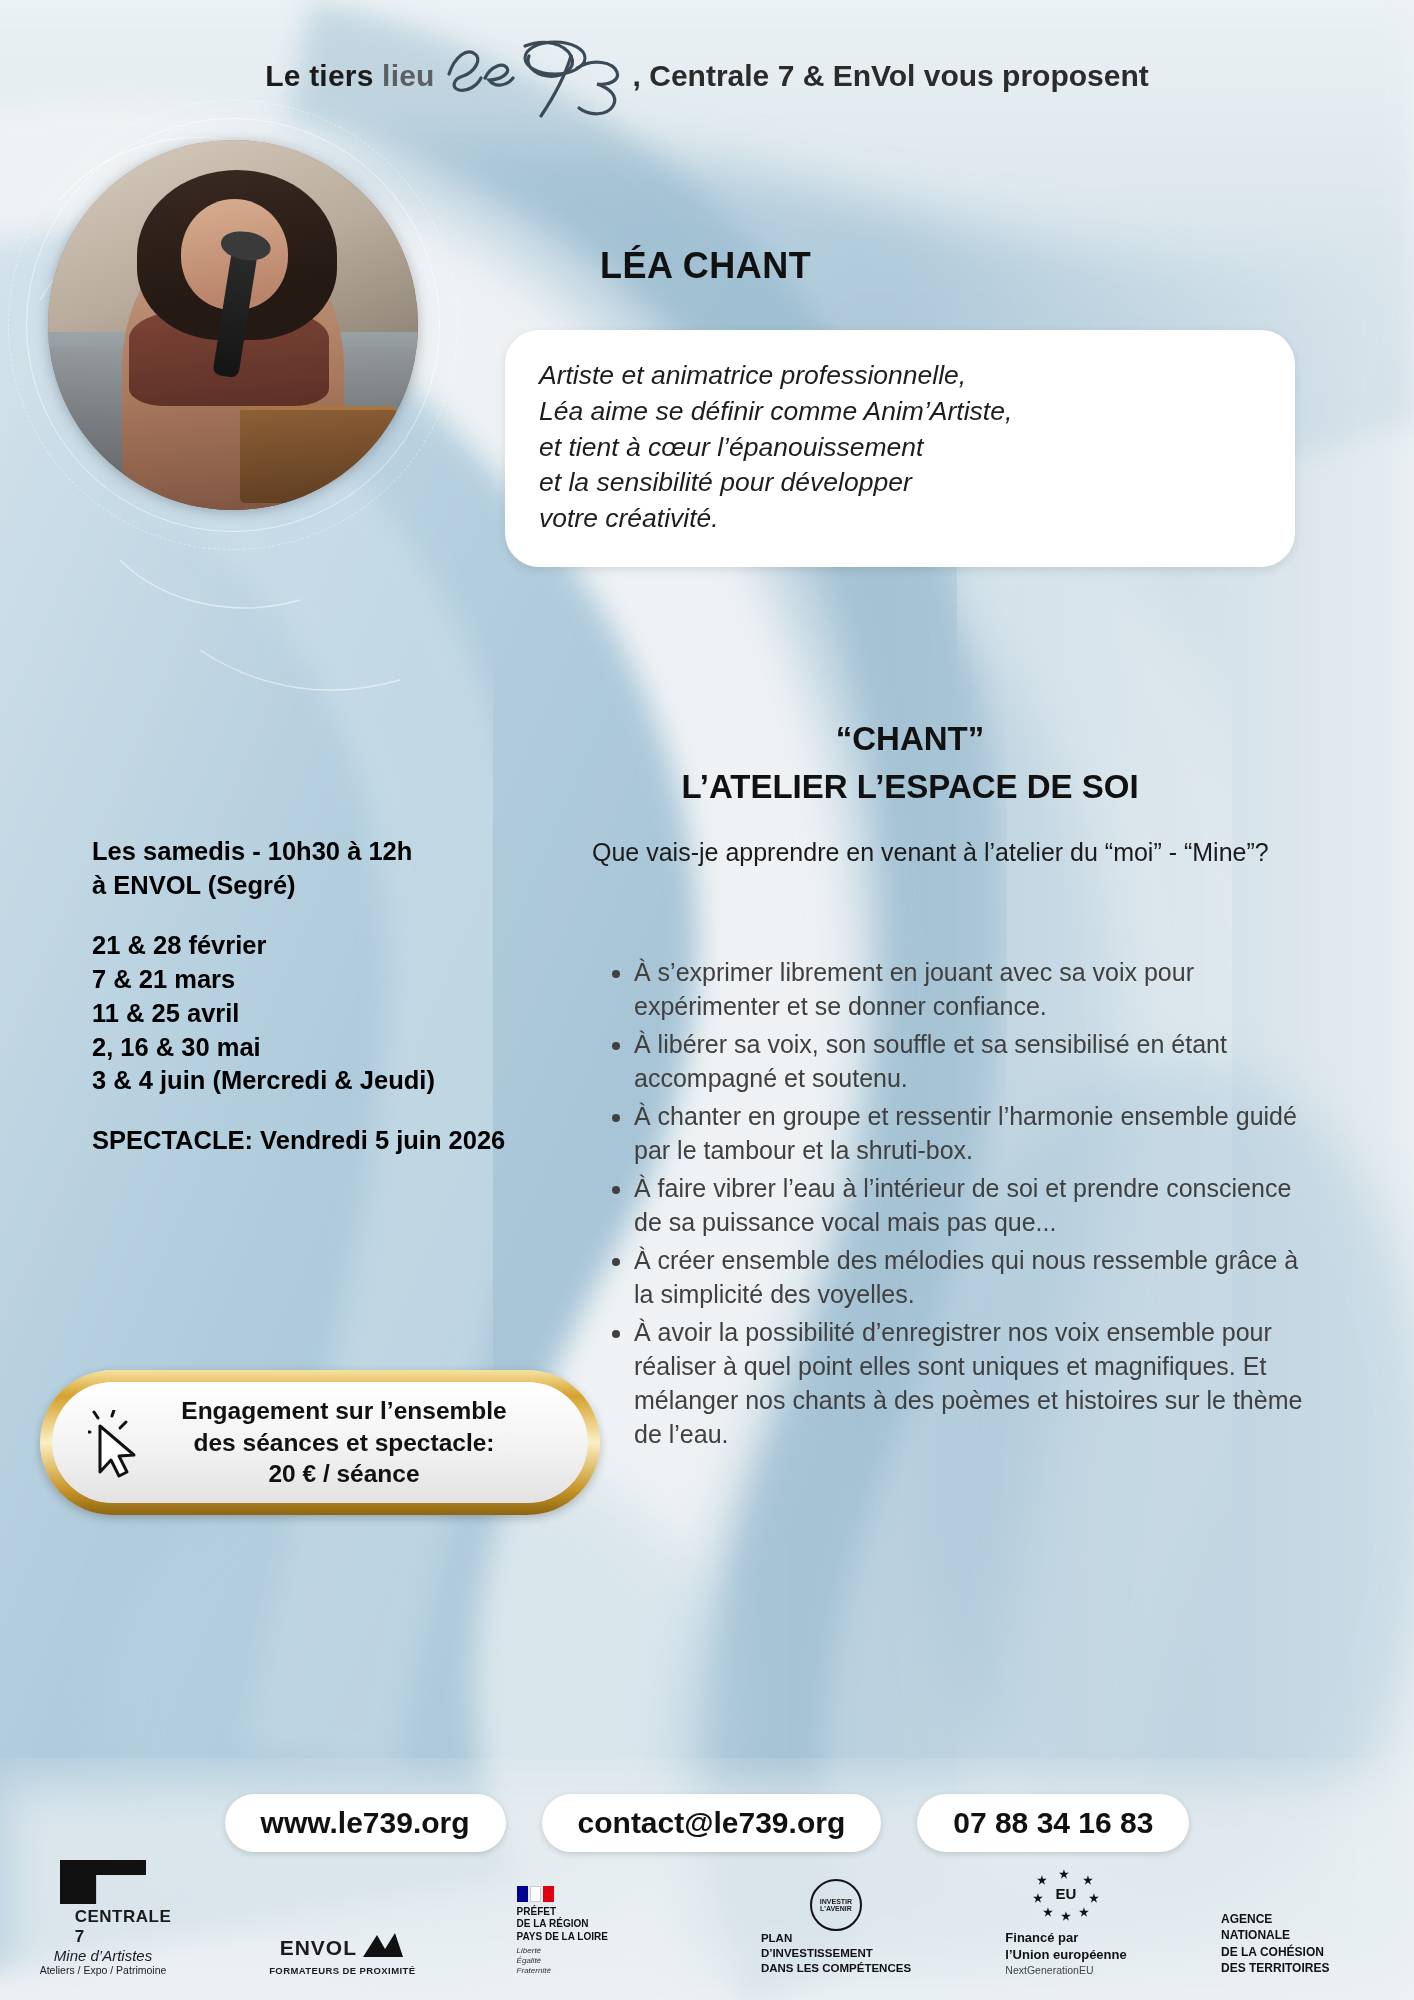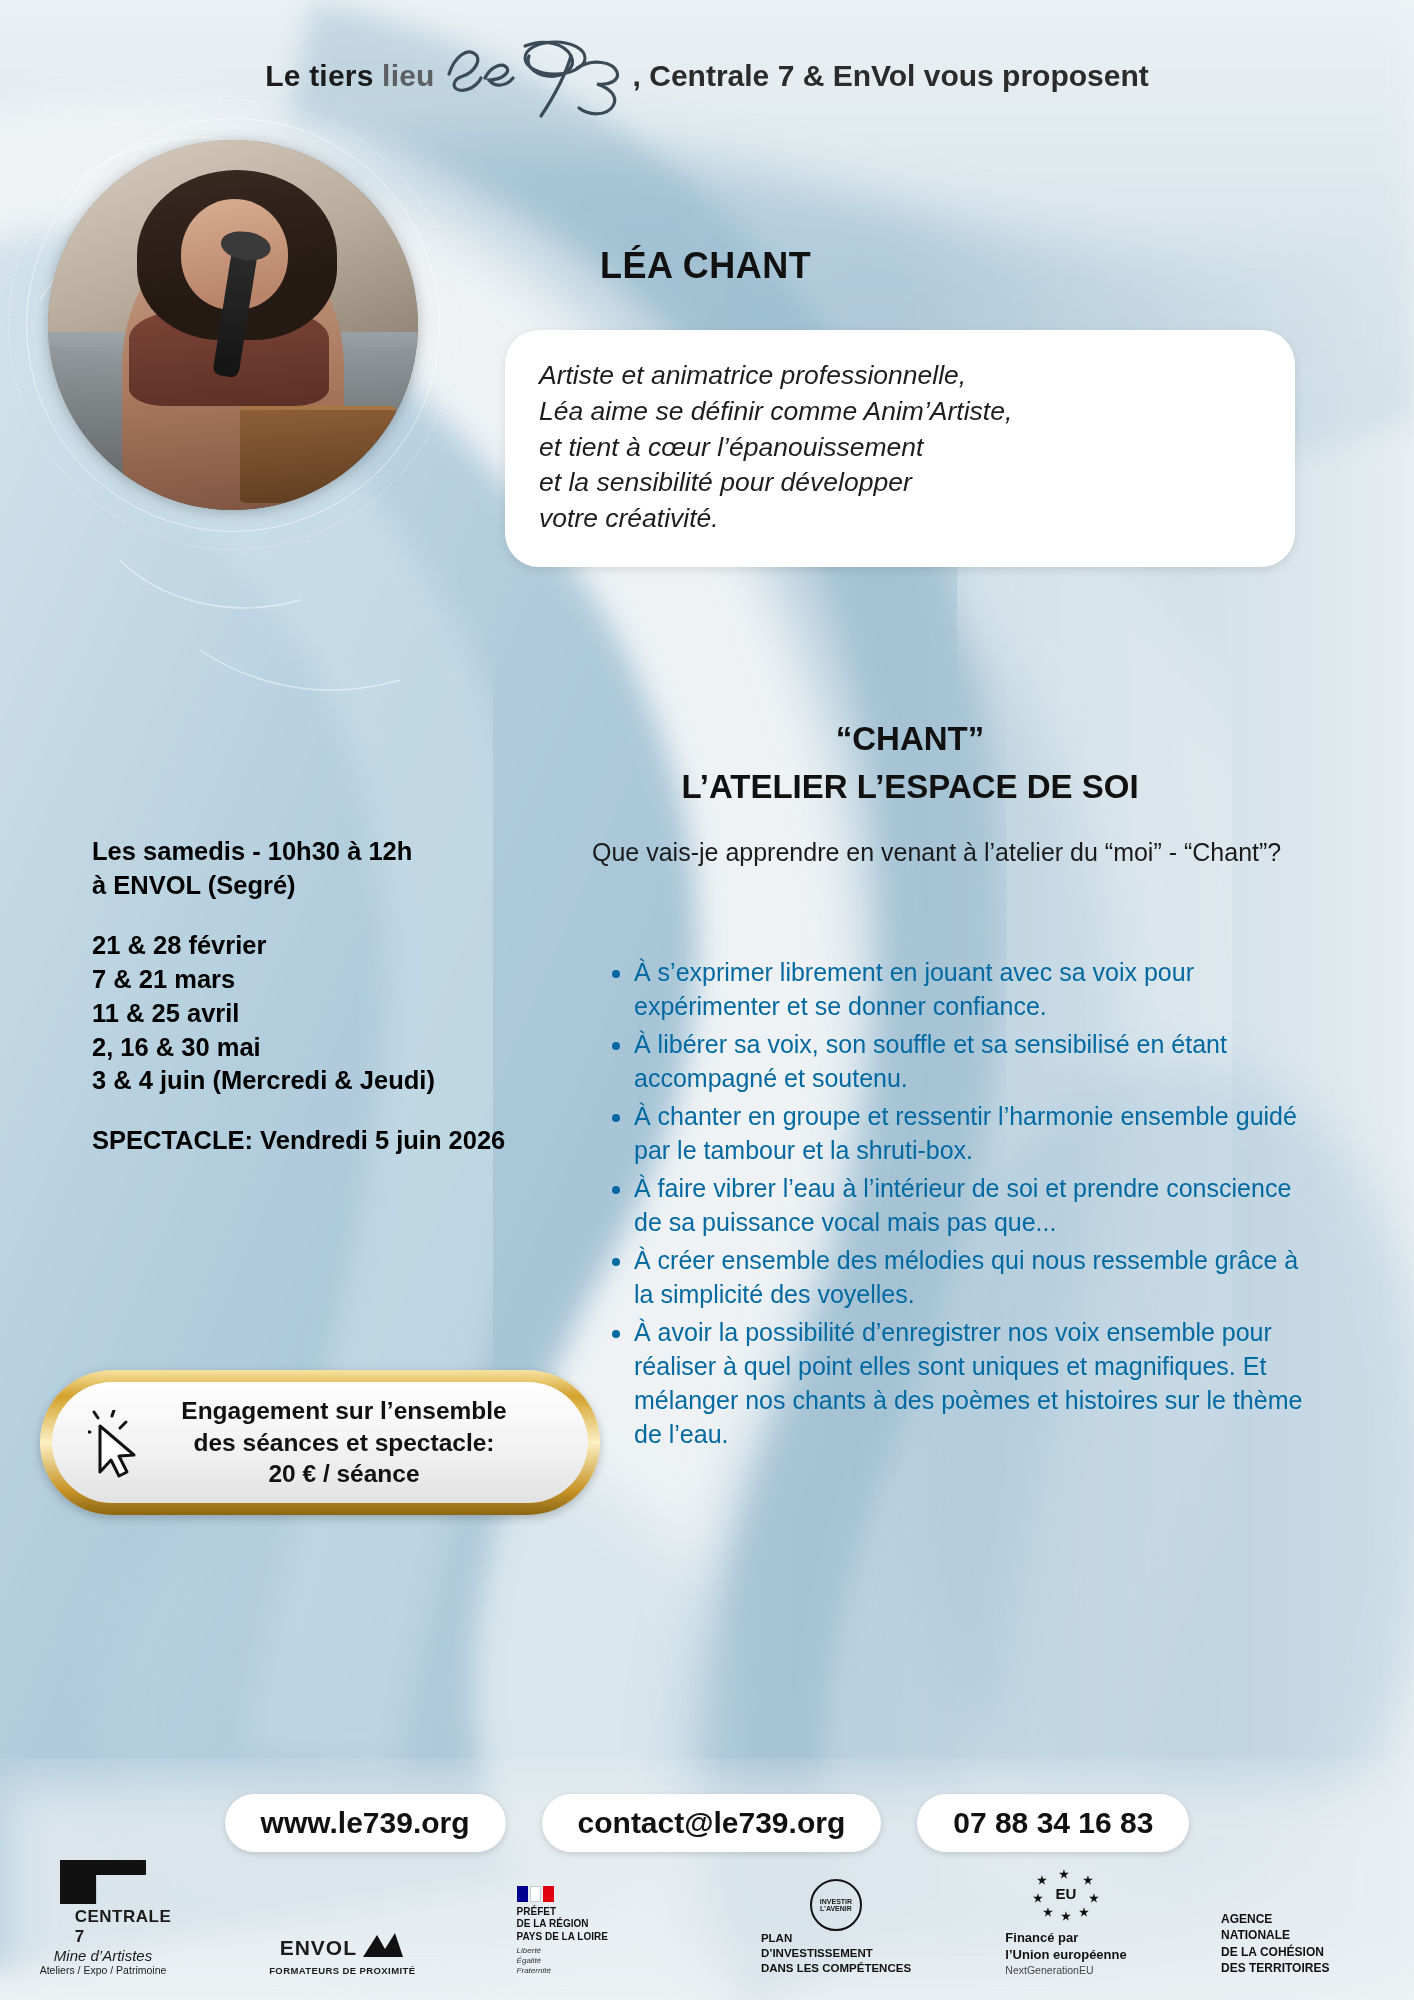--- a/index.html
+++ b/index.html
@@ -135,21 +135,21 @@
   }
 
   .question {
     position:absolute; left:592px; top:835px; width:690px;
     font-size:25px; color:#1b1b1b; line-height:1.4;
   }
 
   .bullets {
     position:absolute; left:608px; top:955px; width:700px;
     margin:0; padding:0 0 0 26px;
-    font-size:25px; color:#0369a1; line-height:1.36;
+    font-size:25px; color:#404040; line-height:1.36;
   }
   .bullets li { margin-bottom:4px; }
 
   
   .dates-block {
     position:absolute; left:92px; top:835px; width:440px;
     color:#000000; font-weight:bold; font-size:25.5px; line-height:1.33;
   }
   .dates-block .group { margin-bottom:26px; }
   .dates-block .group:last-child { margin-bottom:0; }
@@ -329,21 +329,21 @@
 et la sensibilité pour développer
 votre créativité.</p>
   </div>
 
 
   <div class="atelier-title">
     <div>“CHANT”</div>
     <div>L’ATELIER  L’ESPACE DE SOI</div>
   </div>
 
-  <div class="question">Que vais-je apprendre en venant à l’atelier du “moi” - “Chant”?</div>
+  <div class="question">Que vais-je apprendre en venant à l’atelier du “moi” - “Mine”?</div>
 
   <ul class="bullets">
     <li>À s’exprimer librement en jouant avec sa voix pour expérimenter et se donner confiance.</li>
     <li>À libérer sa voix, son souffle et sa sensibilisé en étant accompagné et soutenu.</li>
     <li>À chanter en groupe et ressentir l’harmonie ensemble guidé par le tambour et la shruti-box.</li>
     <li>À faire vibrer l’eau à l’intérieur de soi et prendre conscience de sa puissance vocal mais pas que...</li>
     <li>À créer ensemble des mélodies qui nous ressemble grâce à la simplicité des voyelles.</li>
     <li>À avoir la possibilité d’enregistrer nos voix ensemble pour réaliser à quel point elles sont uniques et magnifiques. Et mélanger nos chants à des poèmes et histoires sur le thème de l’eau.</li>
   </ul>
 

